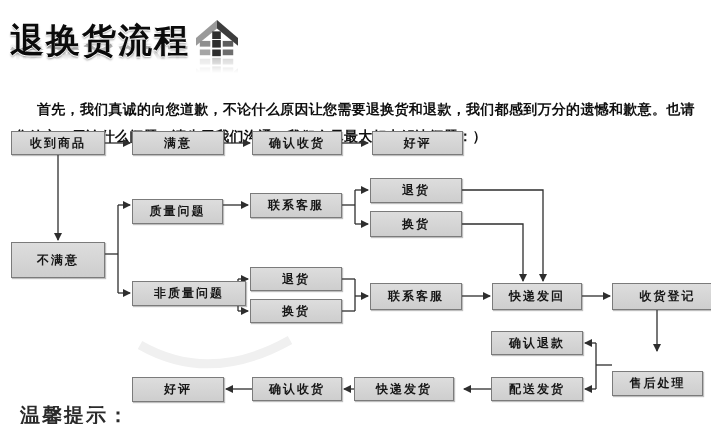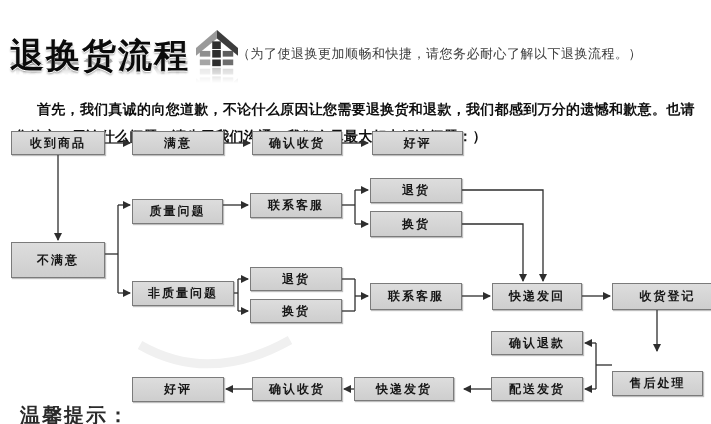--- a/index.html
+++ b/index.html
@@ -2,21 +2,21 @@
 <html><head>
 <meta charset="utf-8">
 <style>
   html,body{margin:0;padding:0;background:#fff;}
   .page{
     position:relative;width:711px;height:424px;background:#ffffff;overflow:hidden;
     font-family:"Liberation Sans","DejaVu Sans",sans-serif;
   }
   
   .brand{
-    position:absolute;left:10px;top:26px;display:flex;align-items:flex-end;
+    position:absolute;left:10px;top:16px;display:flex;align-items:center;
   }
   .brand-text{
     font-size:34px;line-height:38px;font-weight:900;color:#0b0b0b;
     letter-spacing:2px;white-space:nowrap;
     text-shadow:0 1px 0 #ffffff,0 2px 2px rgba(0,0,0,.35);
     -webkit-box-reflect: below -16px linear-gradient(transparent 55%, rgba(0,0,0,.4));
   }
   .brand-logo{
     margin-left:6px;margin-top:2px;
     -webkit-box-reflect: below -14px linear-gradient(transparent 50%, rgba(0,0,0,.4));
@@ -62,21 +62,20 @@
         <rect x="17" y="12" width="9" height="8" fill="#2e2e2e"></rect>
         <rect x="4" y="22" width="11" height="6" fill="#8f8f8f"></rect>
         <rect x="17" y="21" width="9" height="8" fill="#2e2e2e"></rect>
         <rect x="28" y="22" width="11" height="6" fill="#5d5d5d"></rect>
         <rect x="4" y="31" width="11" height="6" fill="#a5a5a5"></rect>
         <rect x="17" y="31" width="9" height="7" fill="#2e2e2e"></rect>
         <rect x="28" y="31" width="11" height="6" fill="#6e6e6e"></rect>
       </svg>
     </div>
   </div>
-  <div class="header-note">（为了使退换更加顺畅和快捷，请您务必耐心了解以下退换流程。）</div>
 
   <p class="intro">首先，我们真诚的向您道歉，不论什么原因让您需要退换货和退款，我们都感到万分的遗憾和歉意。也请您放心，无论什么问题，请先于我们沟通，我们会尽最大努力解决问题：）</p>
 
   <svg class="edges" width="711" height="424" viewBox="0 0 711 424">
     <defs>
       <marker id="ah" markerUnits="userSpaceOnUse" markerWidth="9" markerHeight="8" refX="7" refY="4" orient="auto">
         <path d="M0,0 L8,4 L0,8 Z" fill="#2e2e2e"></path>
       </marker>
     </defs>
 
@@ -135,21 +134,21 @@
     <div class="node" style="left:132px;top:131px;width:92px;height:24px">满意</div>
     <div class="node" style="left:252px;top:131px;width:90px;height:24px">确认收货</div>
     <div class="node" style="left:372px;top:131px;width:91px;height:24px">好评</div>
 
     <div class="node" style="left:132px;top:199px;width:91px;height:25px">质量问题</div>
     <div class="node" style="left:250px;top:193px;width:92px;height:25px">联系客服</div>
     <div class="node" style="left:370px;top:178px;width:92px;height:25px">退货</div>
     <div class="node" style="left:370px;top:211px;width:92px;height:26px">换货</div>
 
     <div class="node" style="left:11px;top:242px;width:94px;height:36px">不满意</div>
-    <div class="node" style="left:132px;top:281px;width:102px;height:25px">非质量问题</div>
+    <div class="node" style="left:132px;top:281px;width:114px;height:25px">非质量问题</div>
     <div class="node" style="left:250px;top:267px;width:92px;height:24px">退货</div>
     <div class="node" style="left:250px;top:299px;width:92px;height:24px">换货</div>
     <div class="node" style="left:370px;top:283px;width:92px;height:27px">联系客服</div>
     <div class="node" style="left:492px;top:283px;width:90px;height:27px">快递发回</div>
     <div class="node" style="left:612px;top:283px;width:111px;height:27px">收货登记</div>
 
     <div class="node" style="left:491px;top:331px;width:92px;height:24px">确认退款</div>
     <div class="node" style="left:612px;top:371px;width:91px;height:25px">售后处理</div>
 
     <div class="node" style="left:491px;top:377px;width:92px;height:24px">配送发货</div>

